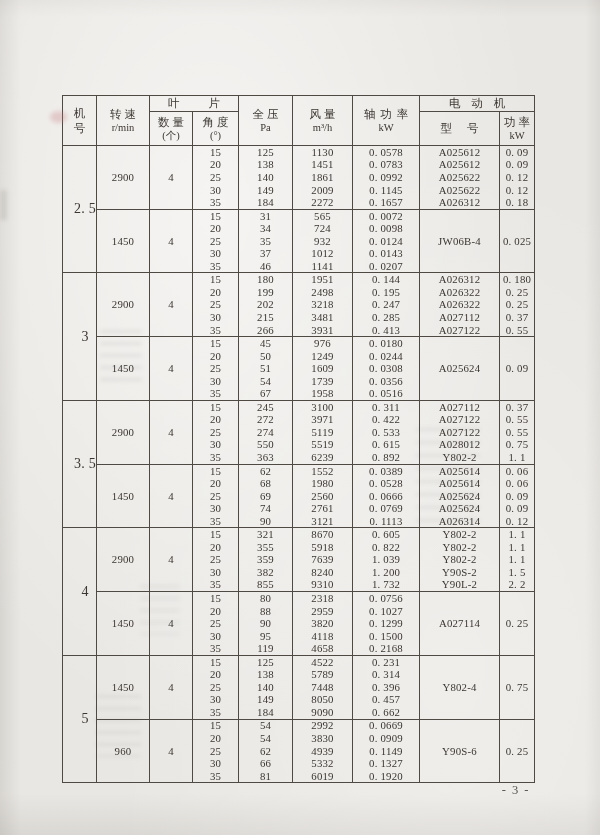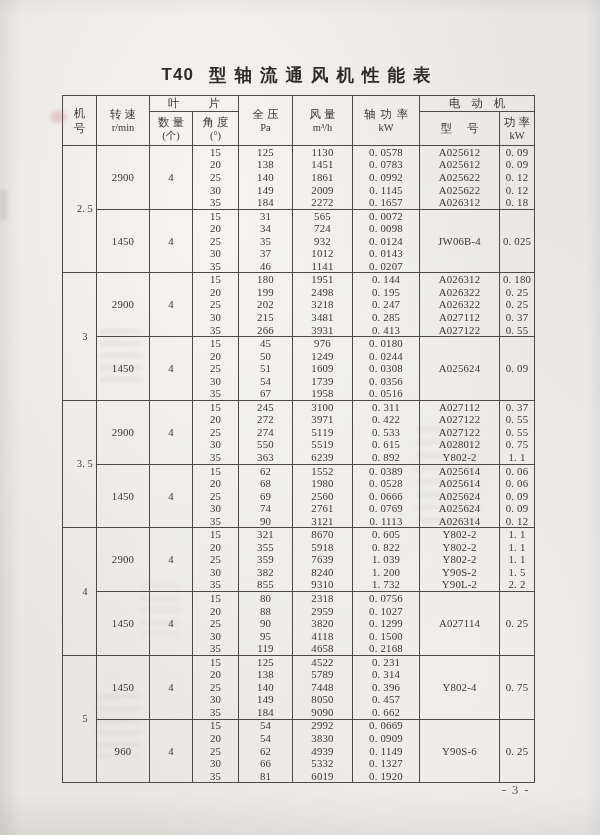--- a/index.html
+++ b/index.html
@@ -55,21 +55,21 @@
   th .sub{font-size:10.5px;letter-spacing:0;}
   th.grp{border-bottom:1.3px solid var(--line);font-family:Liberation Serif, serif;}
   th.w-blades{word-spacing:26px;}
   th.w-motor{word-spacing:8px;}
   th.w-model{word-spacing:12px;}
   th.w-shaft{word-spacing:2px;}
   tbody td{
     height:12.55px;font-size:10.8px;line-height:1;
     letter-spacing:.2px;
   }
-  tbody td.machine-no{font-size:10px;padding-left:11px;}
+  tbody td.machine-no{font-size:14px;padding-left:11px;}
   tbody tr.gs td{border-top:1.3px solid var(--line);}
   
   .footer{
     position:absolute;top:783px;right:70px;
     font-size:12.5px;letter-spacing:1.5px;color:#55524c;
   }
   
   .ghost{position:absolute;pointer-events:none;filter:blur(2px);}
   .g1{left:100px;top:330px;width:42px;height:58px;
       background:repeating-linear-gradient(180deg, rgba(90,88,95,.10) 0 3px, rgba(0,0,0,0) 3px 12px);}
@@ -82,23 +82,20 @@
   .smudge-pink{left:50px;top:111px;width:17px;height:12px;border-radius:50%;
       background:rgba(196,120,122,.30);}
   .smudge-left{left:0px;top:190px;width:7px;height:30px;
       background:rgba(120,115,108,.18);}
 </style>
 </head>
 <body>
 
 <div class="page">
 
-  <div class="title">
-    <span class="latin">T40</span><span class="cn">型轴流通风机性能表</span>
-  </div>
 
   <table class="perf">
     <colgroup>
       <col style="width:34px">
         <col style="width:53px">
         <col style="width:43px">
       <col style="width:46px">
         <col style="width:54px">
         <col style="width:60px">
       <col style="width:67px">

